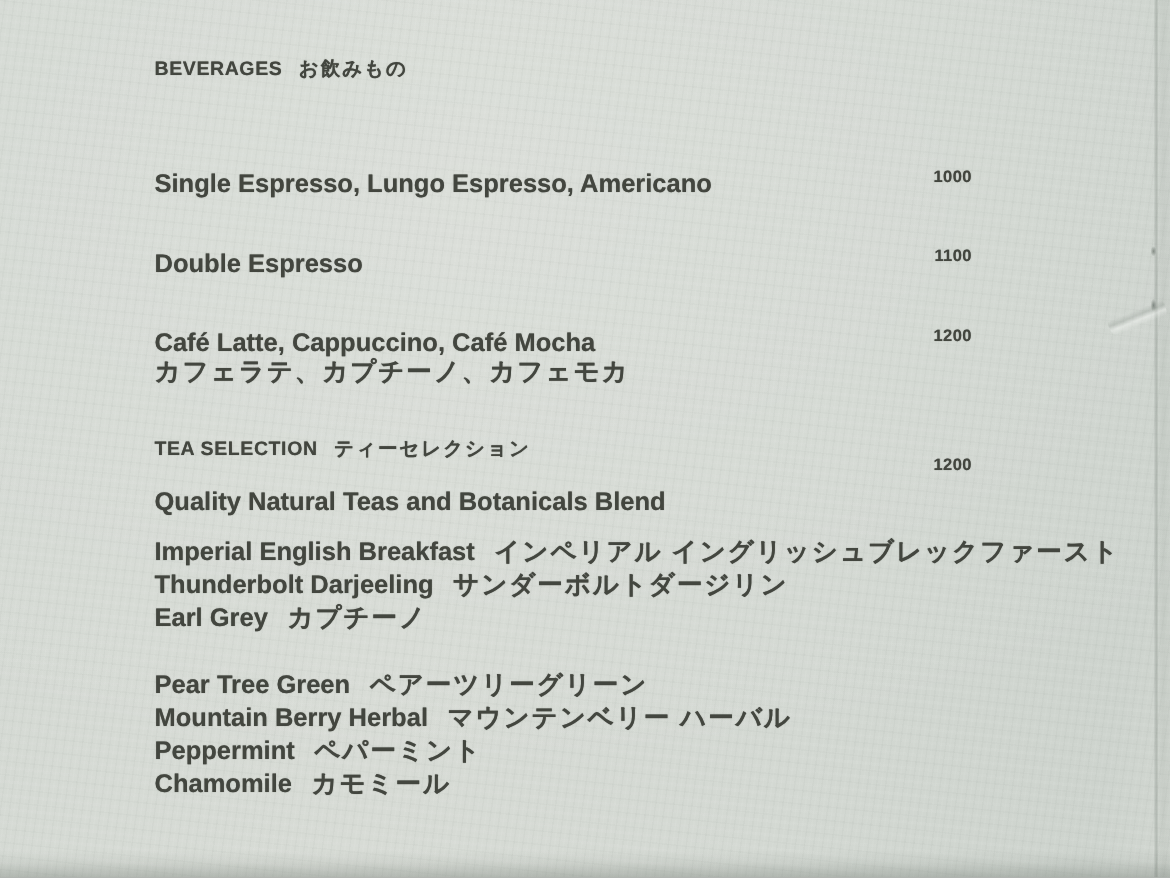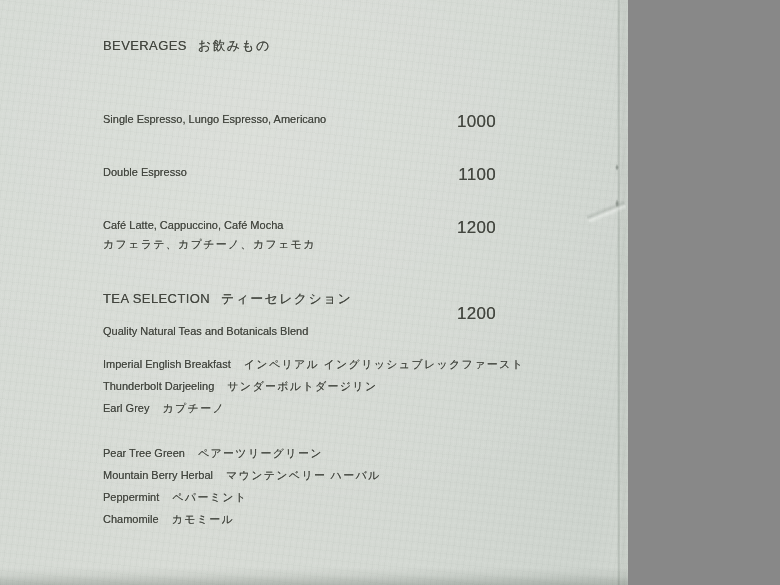--- a/index.html
+++ b/index.html
@@ -1,24 +1,25 @@
 <!DOCTYPE html>
 <html><head>
 <meta charset="utf-8">
 <style>
   html,body{margin:0;padding:0;background:#888;}
   .stage{
     position:relative;
-    width:628px;height:585px;
+    width:780px;height:585px;
     overflow:hidden;
     font-family:"Liberation Sans","DejaVu Sans",sans-serif;
     background:
       radial-gradient(150% 120% at 40% 22%, rgba(255,255,255,0.10), rgba(255,255,255,0) 60%),
       linear-gradient(100deg,#d4d9d3 0%,#d7dbd5 38%,#d3d8d2 70%,#cdd3cd 94%,#d1d6d0 100%),
       #d3d8d2;
+    font-weight: bold;
   }
   .texture{
     position:absolute;inset:0;pointer-events:none;
     background-image:
       repeating-linear-gradient(98deg, rgba(255,255,255,0.05) 0 1px, rgba(0,0,0,0) 1px 3px, rgba(110,120,112,0.04) 3px 4px, rgba(0,0,0,0) 4px 6px),
       repeating-linear-gradient(6deg, rgba(255,255,255,0.04) 0 2px, rgba(0,0,0,0) 2px 5px, rgba(108,118,110,0.03) 5px 6px, rgba(0,0,0,0) 6px 9px);
   }
   .edge-outer{
     position:absolute;top:0;bottom:0;right:0;width:10px;
     background:linear-gradient(to right, rgba(150,158,150,0) 0%, rgba(146,154,146,0.16) 55%, rgba(160,167,160,0.10) 100%);
@@ -38,29 +39,29 @@
     background:radial-gradient(closest-side, rgba(70,80,72,0.55), rgba(70,80,72,0));}
   .speck.s1{right:9px;top:164px;}
   .speck.s2{right:9px;top:199px;height:9px;}
   .bottom-shade{
     position:absolute;left:0;right:0;bottom:0;height:18px;
     background:linear-gradient(to top, rgba(90,100,92,0.30), rgba(90,100,92,0.08) 55%, rgba(90,100,92,0) 100%);
   }
   .content{position:absolute;inset:0;color:#43463f;}
   .line{
     position:absolute;left:103px;white-space:nowrap;
-    font-size:11px;line-height:1.2;
+    font-size:17px;line-height:1.2;
     text-shadow:0 0 0.6px rgba(67,70,63,0.75);
   }
   .heading{font-size:13px;letter-spacing:0.4px;}
   .heading .jp{margin-left:11px;}
   .jp{letter-spacing:1.3px;}
   .tea .jp{margin-left:13px;}
   .price{
-    position:absolute;right:132px;font-size:17px;line-height:1.2;
+    position:absolute;right:132px;font-size:11px;line-height:1.2;
     letter-spacing:0.3px;text-shadow:0 0 0.6px rgba(67,70,63,0.75);
   }
 </style>
 </head>
 <body>
 
 <div class="stage">
   <div class="texture"></div>
 
   <div class="content">

